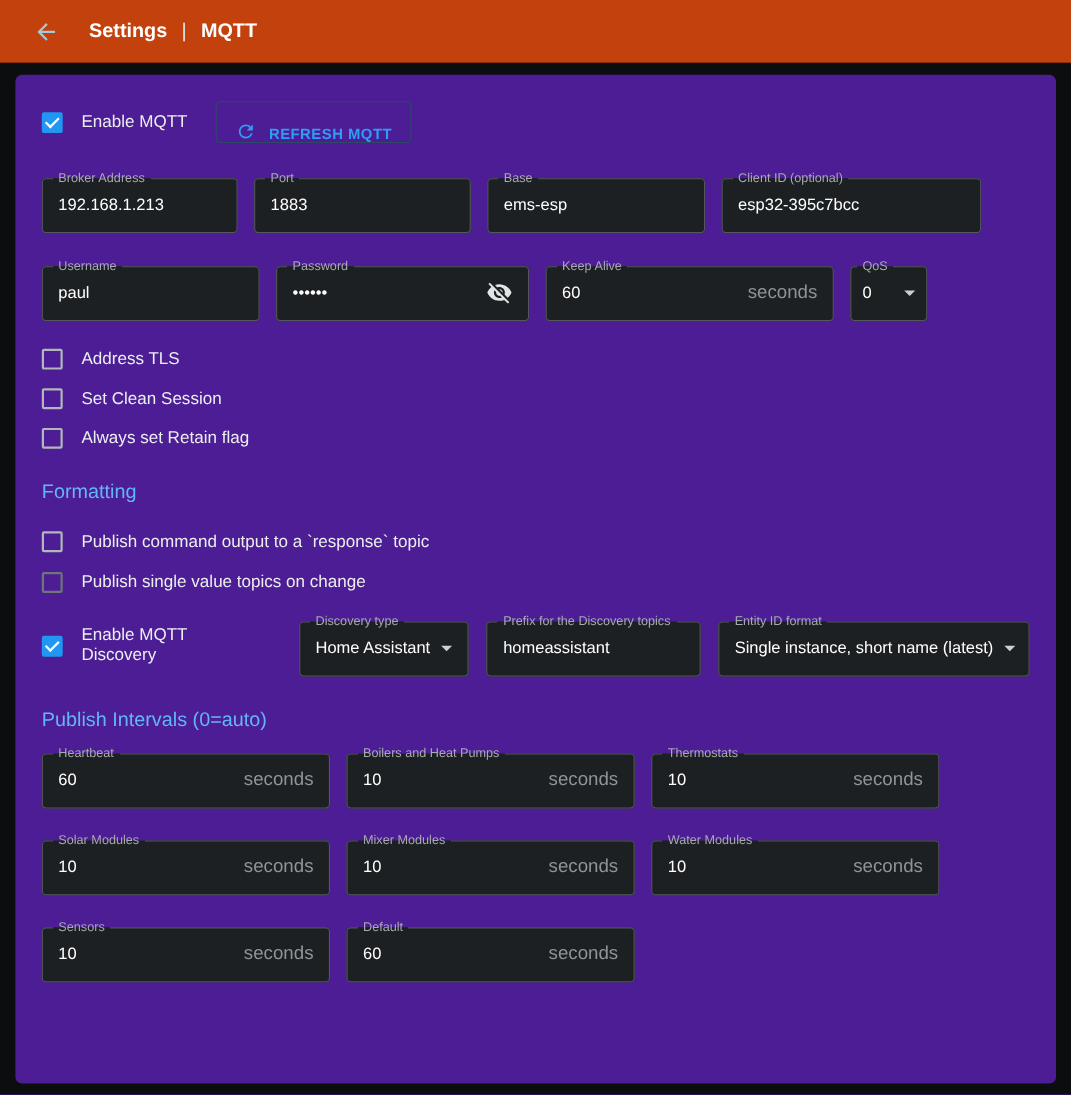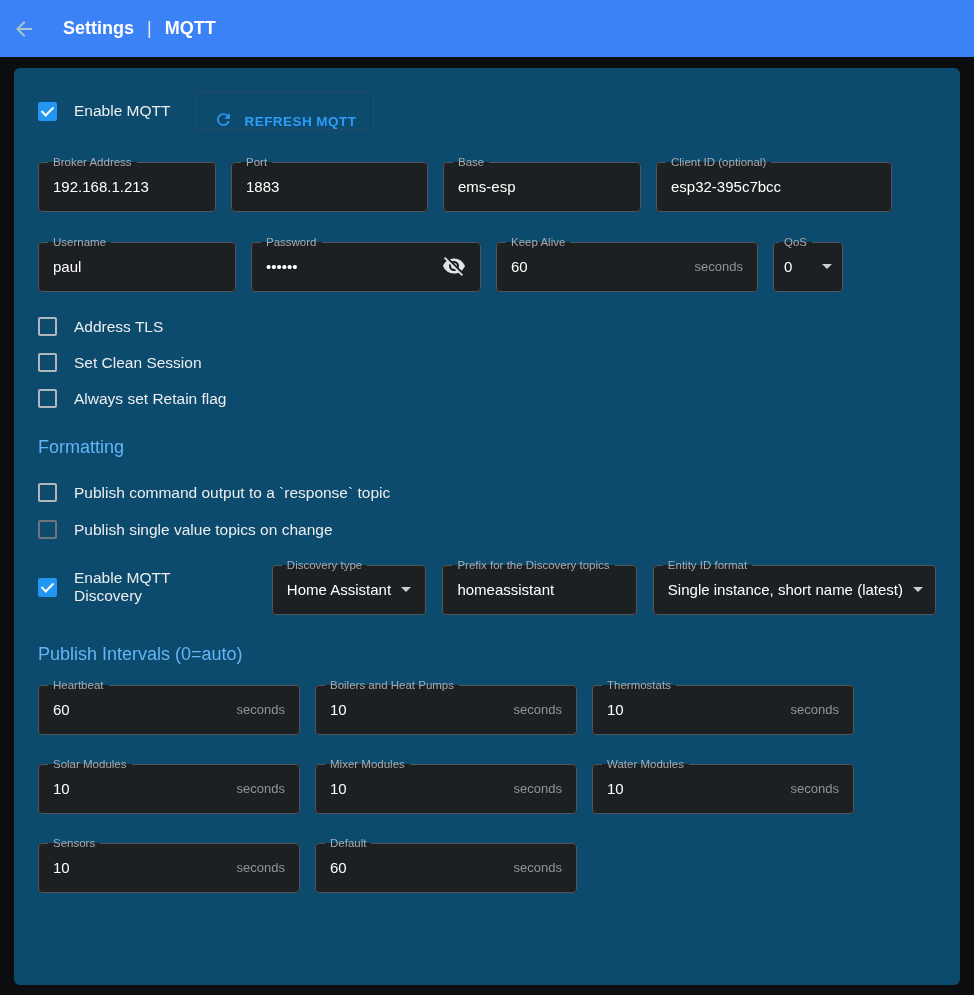--- a/index.html
+++ b/index.html
@@ -8,42 +8,42 @@
     width: 974px;
     height: 995px;
     background: #0c0d0e;
     color: #e9ebeb;
     font-family: "Liberation Sans", "DejaVu Sans", sans-serif;
     overflow: hidden;
   }
   
   .appbar {
     height: 57px;
-    background: #3b82f6;
+    background: #c2410c;
     display: flex;
     align-items: center;
-    padding-left: 12px;
+    padding-left: 30px;
   }
   .back-btn {
     width: 24px; height: 24px;
     margin-right: 27px;
     display: flex; align-items: center; justify-content: center;
     cursor: pointer;
   }
   .back-btn svg { fill: #a9c6d4; }
   .titles {
     display: flex; align-items: baseline; gap: 13px;
     font-size: 18px; font-weight: 700; color: #ffffff;
   }
   .titles .divider { font-weight: 400; color: #e3e9ec; }
   
   .card {
     margin: 11px 14px 10px;
     height: 917px;
-    background: #0c4a6e;
+    background: #4c1d95;
     border-radius: 6px;
     padding: 24px 24px 26px;
   }
   .row { display: flex; align-items: center; }
   .top-row { gap: 26px; }
   
   .cb-row { display: flex; align-items: center; gap: 17px; cursor: pointer; }
   .cb {
     width: 19px; height: 19px;
     border: 2px solid #b2b7ba;
@@ -95,21 +95,21 @@
     color: #a6abae;
     padding: 0 5px; margin-left: -5px;
     white-space: nowrap;
   }
   .val-row { display: flex; align-items: center; height: 32px; margin-top: 1px; }
   .tf input {
     background: transparent; border: 0; outline: 0;
     color: #fff; font-size: 15px; font-family: inherit;
     padding: 0; width: 100%; min-width: 0;
   }
-  .suffix { color: #8f9496; font-size: 13px; white-space: nowrap; margin-left: 8px; }
+  .suffix { color: #8f9496; font-size: 17px; white-space: nowrap; margin-left: 8px; }
   .select-row {
     display: flex; align-items: center; justify-content: space-between;
     height: 32px; margin-top: 1px; gap: 10px; cursor: pointer;
   }
   .sel-val { font-size: 15px; color: #fff; white-space: nowrap; }
   .caret {
     width: 0; height: 0; flex: 0 0 auto;
     border-left: 5px solid transparent;
     border-right: 5px solid transparent;
     border-top: 5px solid #cdd0d2;

